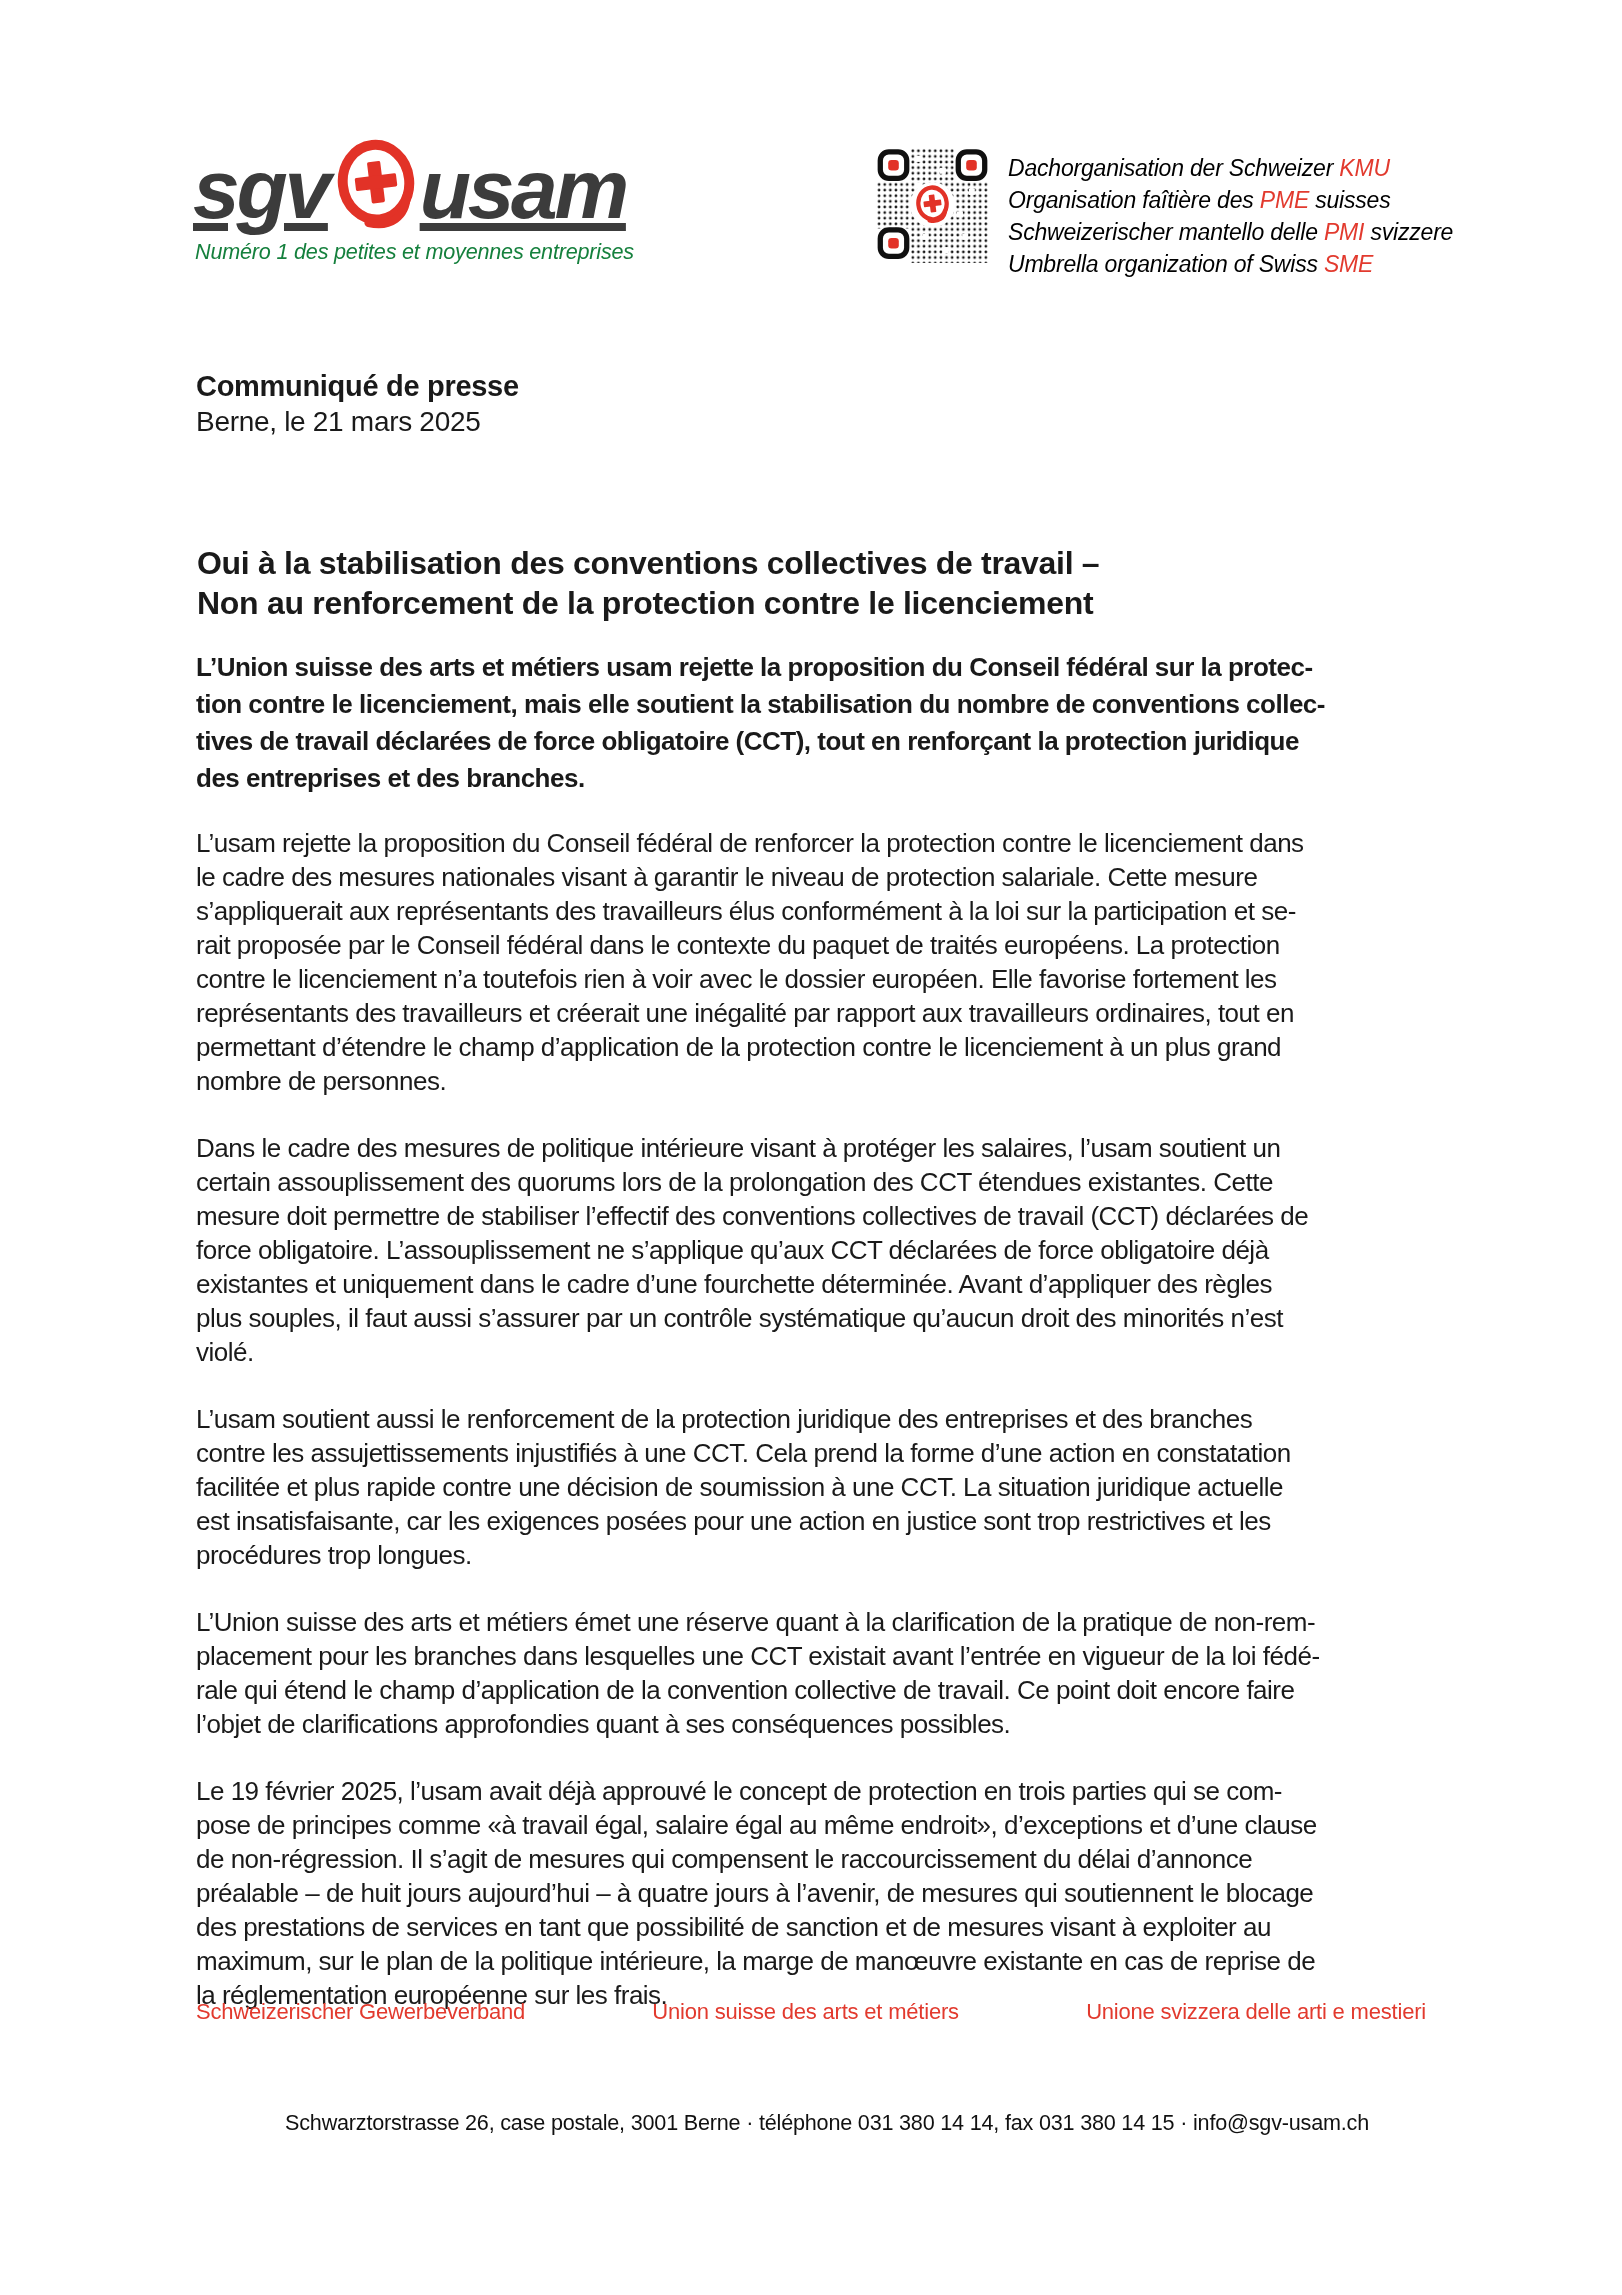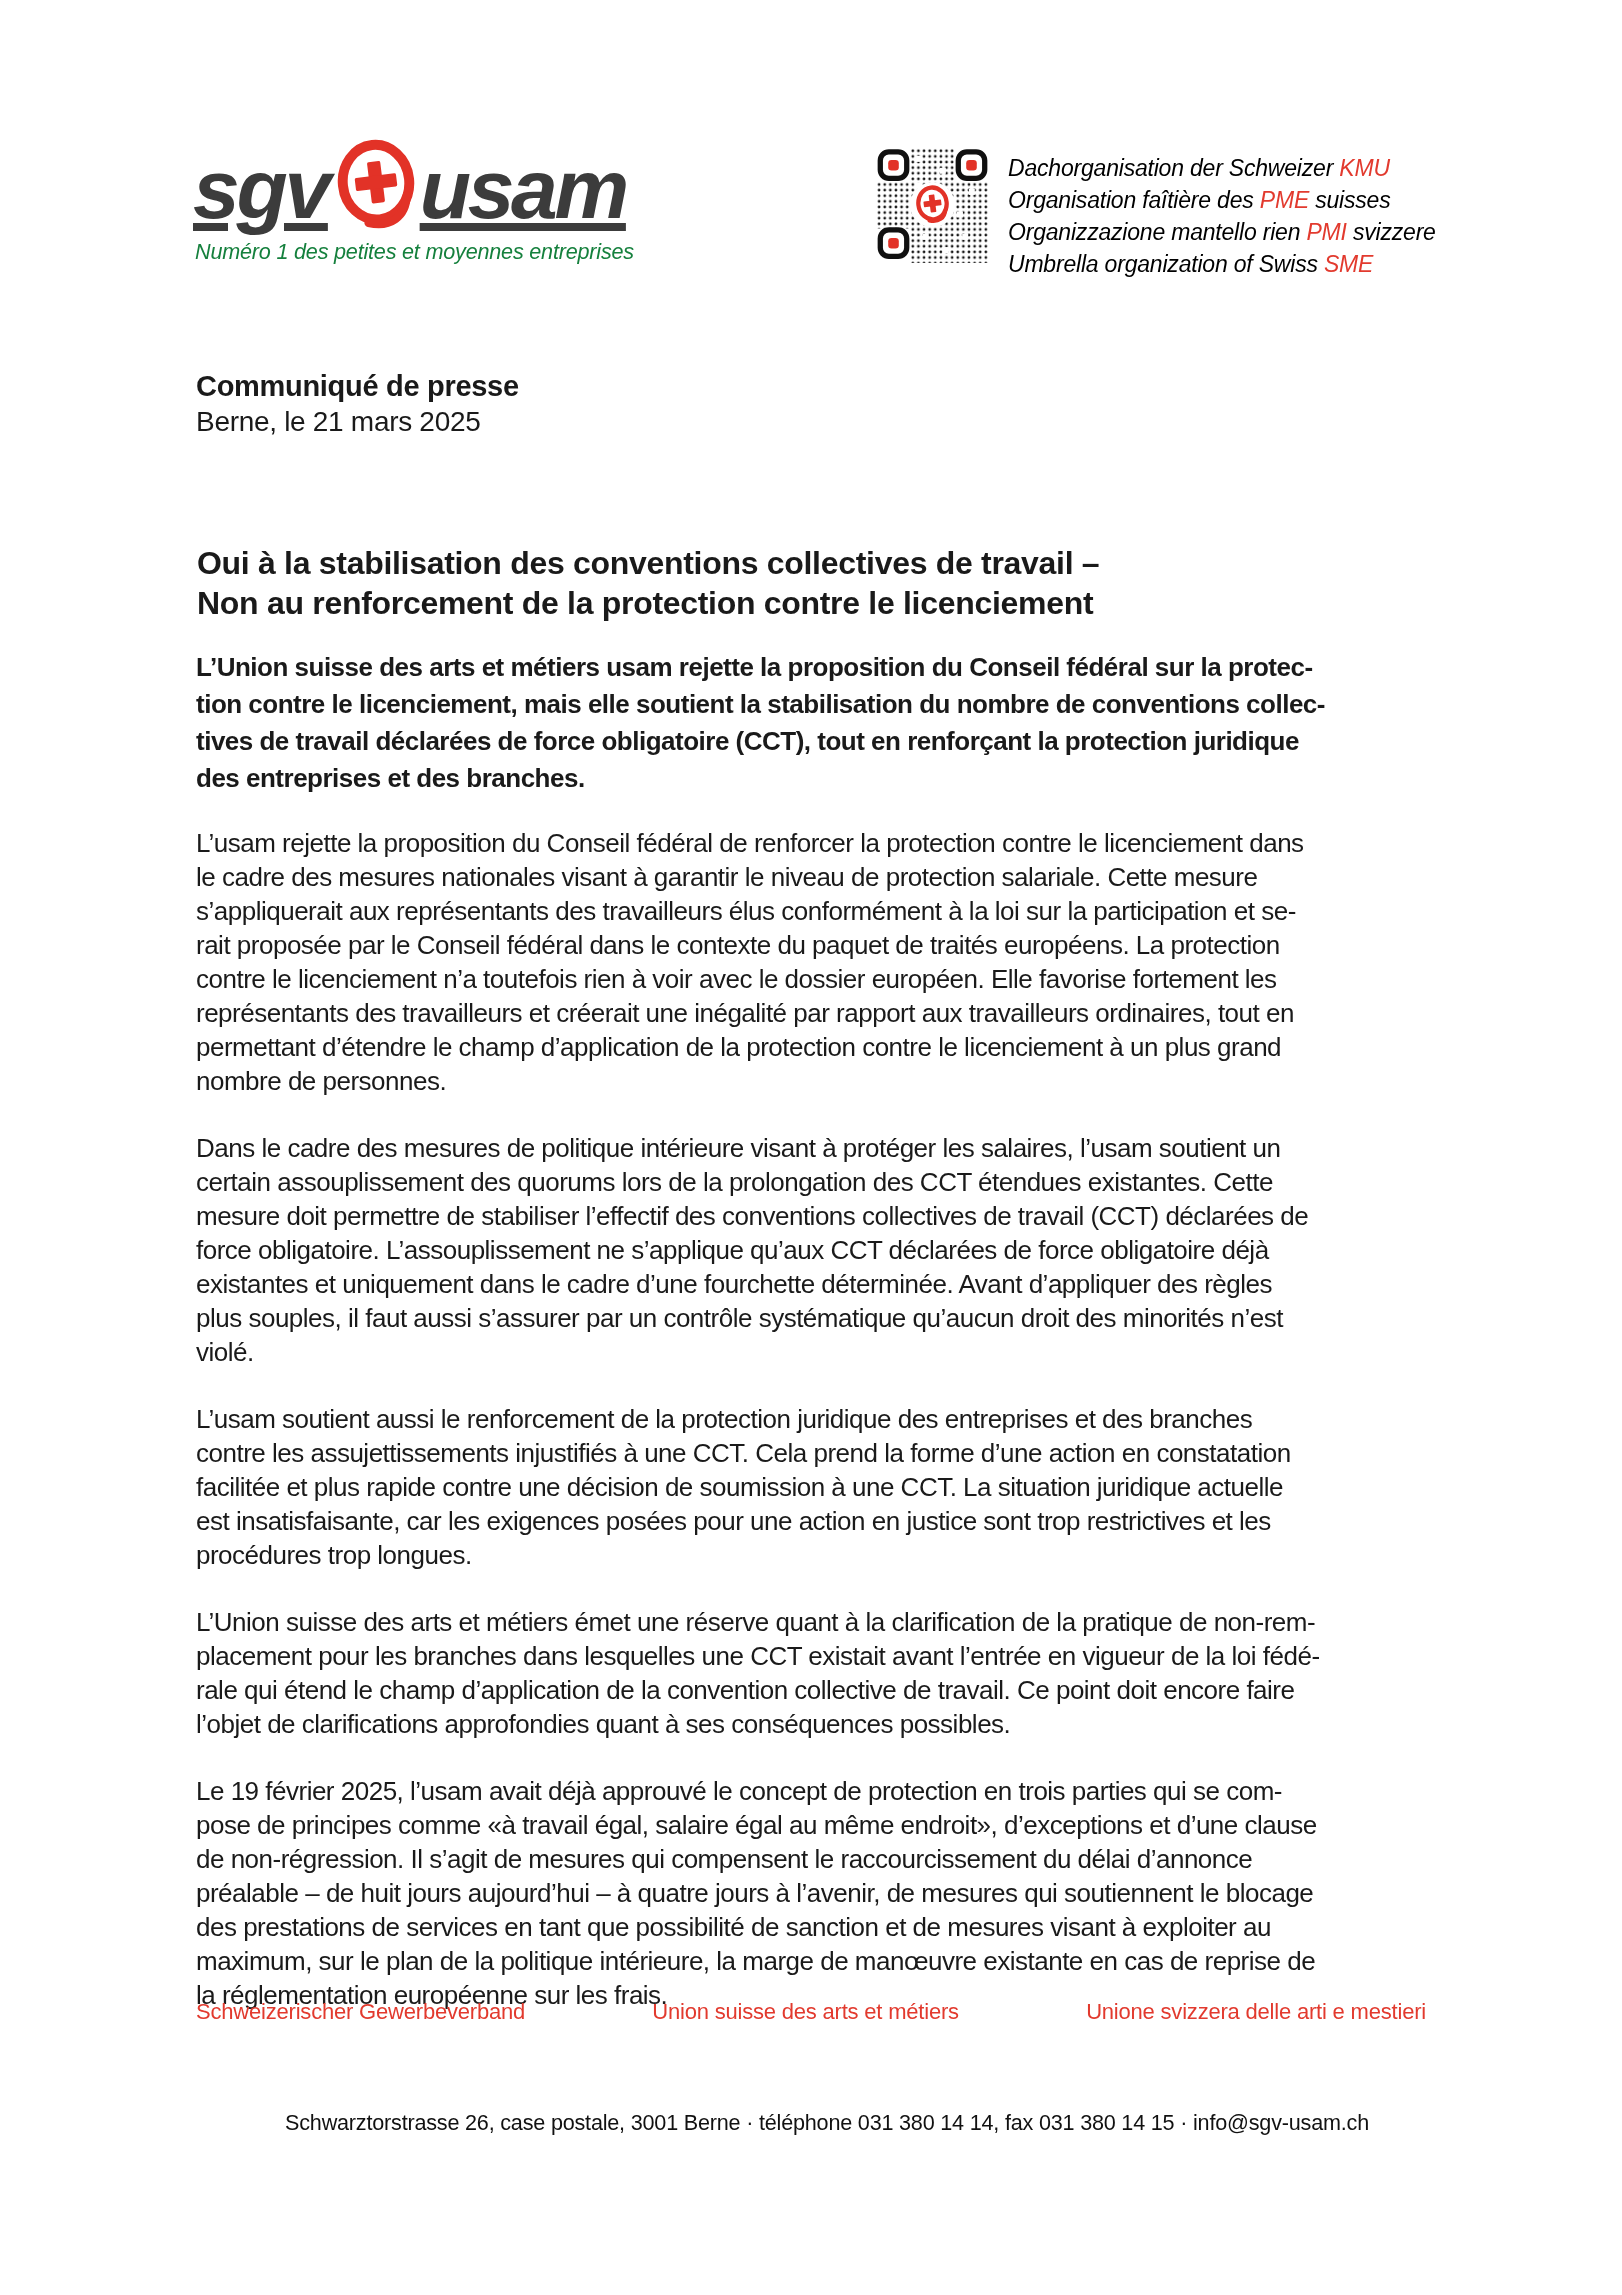--- a/index.html
+++ b/index.html
@@ -127,21 +127,21 @@
 
       <svg x="58" y="56" width="54" height="60" viewBox="0 0 100 112">
           <use href="#sgv-mark"></use>
         </svg>
     </svg>
   </div>
 
   <div class="org-lines">
     <div><span>Dachorganisation der Schweizer </span><span class="hl">KMU</span><span></span></div>
     <div><span>Organisation faîtière des </span><span class="hl">PME</span><span> suisses</span></div>
-    <div><span>Organizzazione mantello rien </span><span class="hl">PMI</span><span> svizzere</span></div>
+    <div><span>Schweizerischer mantello delle </span><span class="hl">PMI</span><span> svizzere</span></div>
     <div><span>Umbrella organization of Swiss </span><span class="hl">SME</span><span></span></div>
   </div>
 
   <div class="kicker">Communiqué de presse</div>
   <div class="dateline">Berne, le 21 mars 2025</div>
 
   <h1 class="title" style="margin:1px">Oui à la stabilisation des conventions collectives de travail –
 Non au renforcement de la protection contre le licenciement</h1>
 
   <div class="lead">L’Union suisse des arts et métiers usam rejette la proposition du Conseil fédéral sur la protec-

